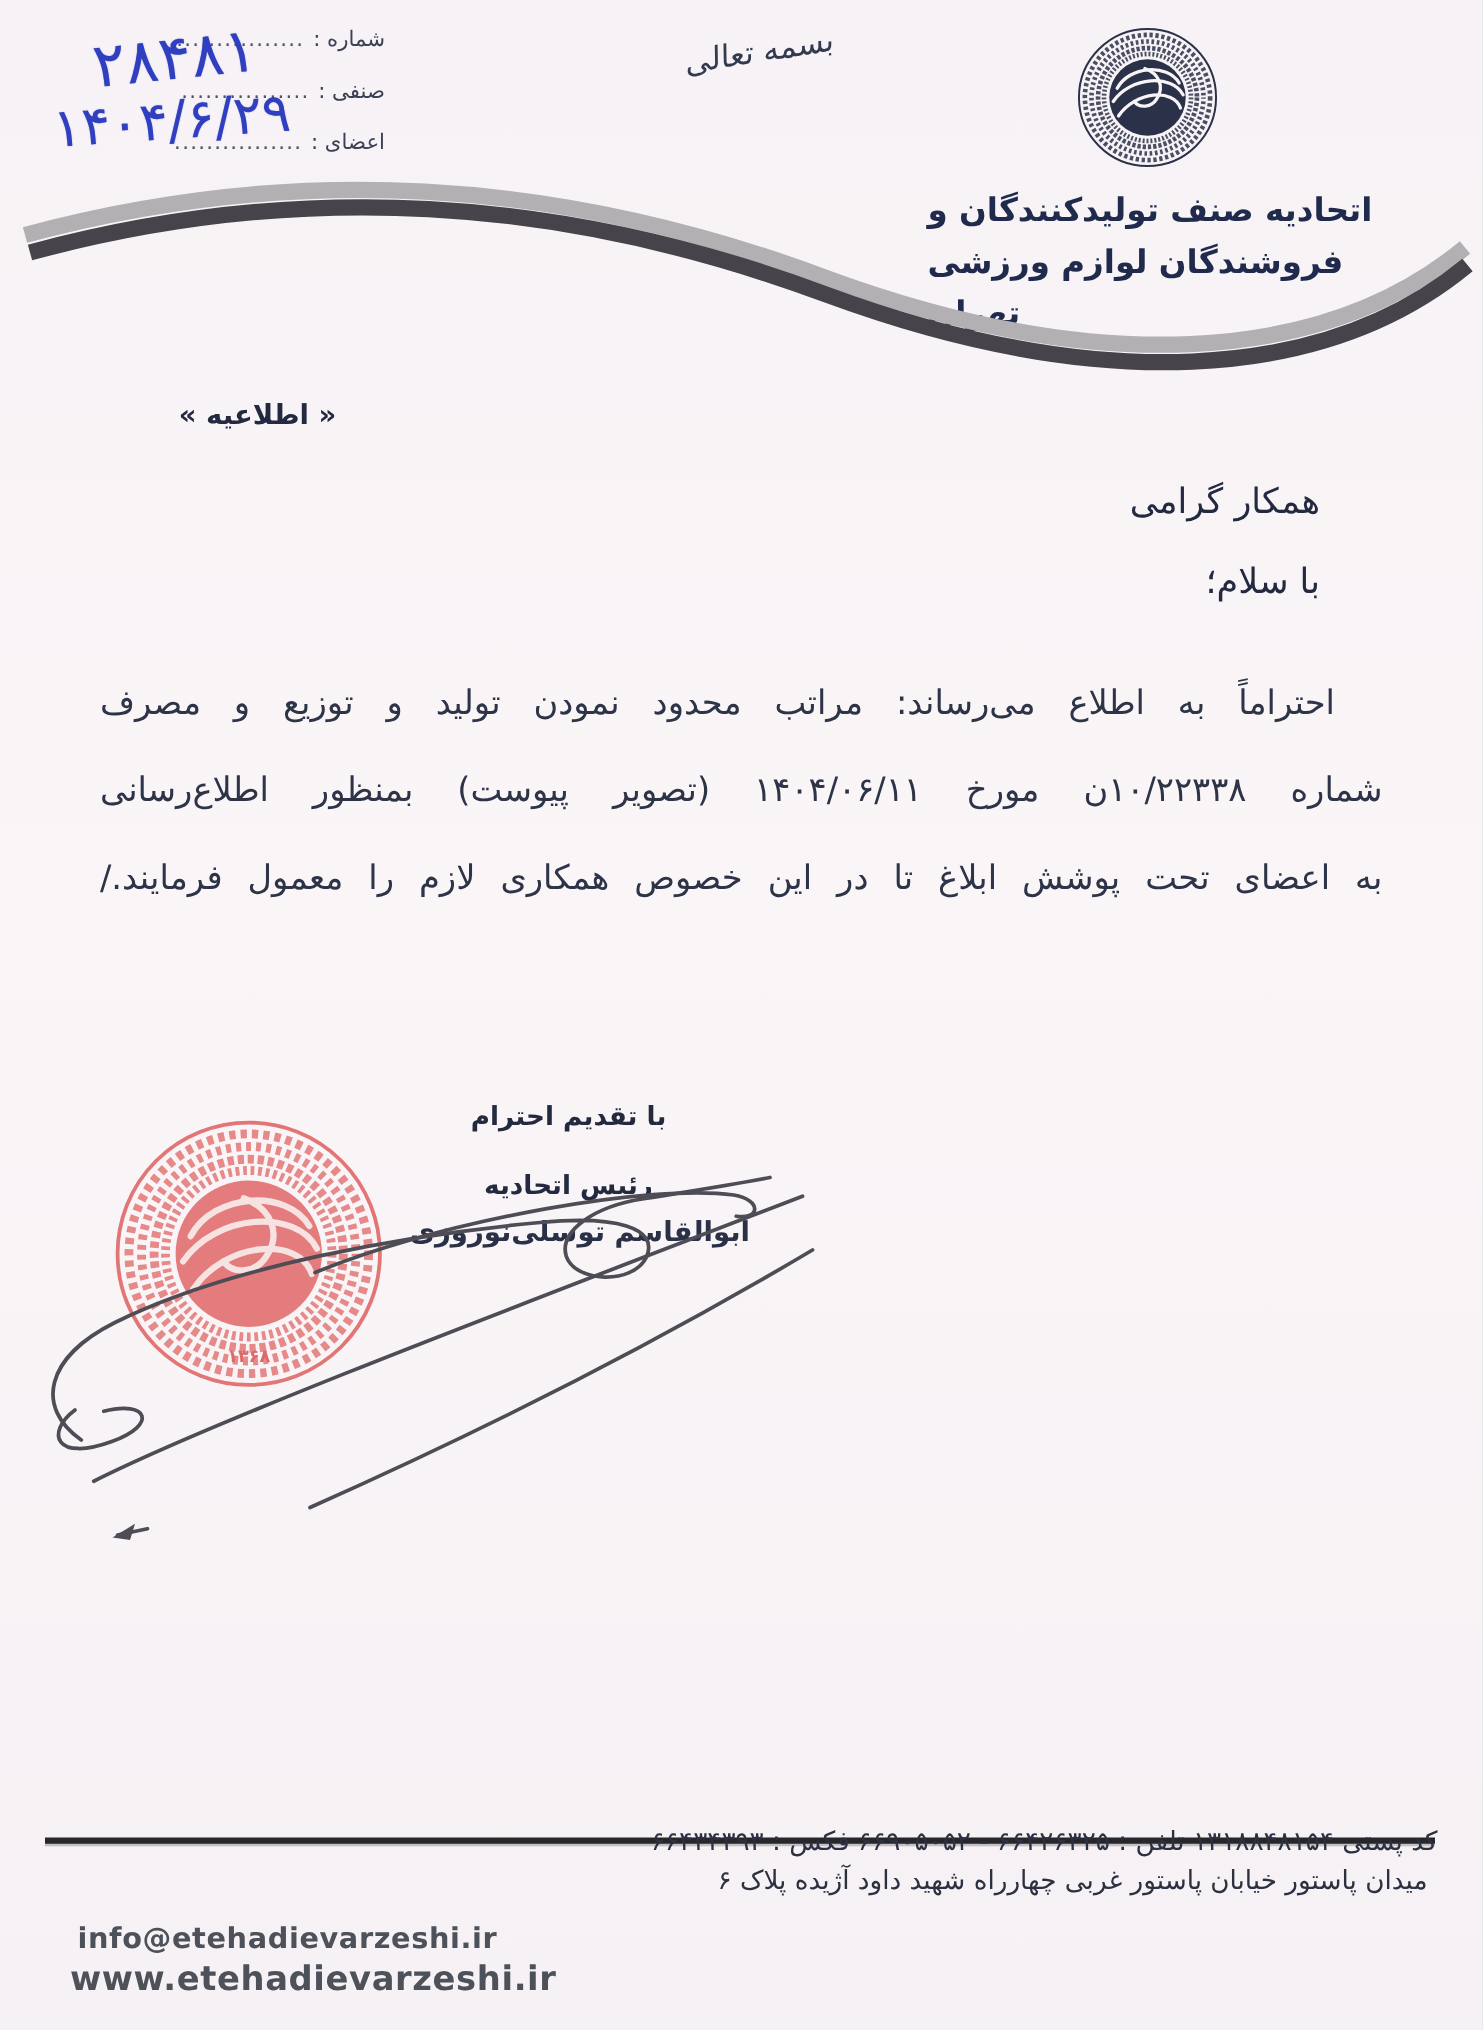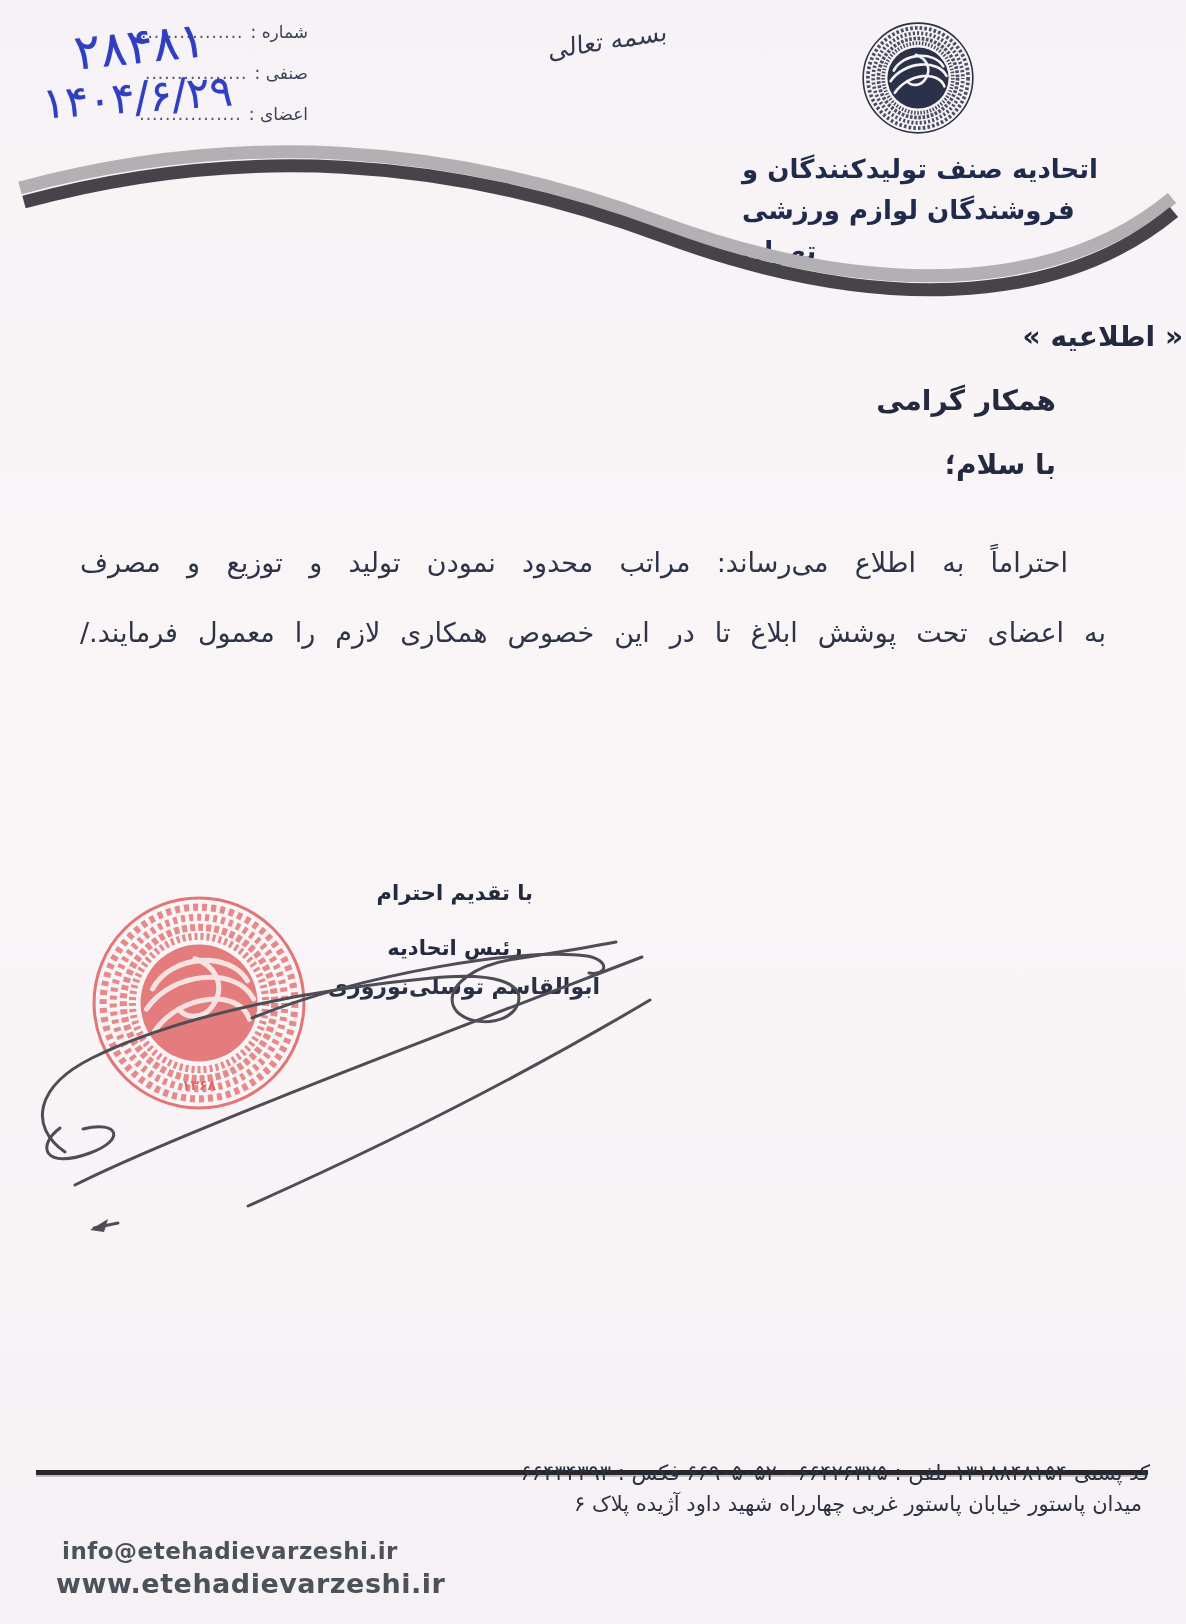--- a/index.html
+++ b/index.html
@@ -28,23 +28,23 @@
   .emblem .mesh{fill:none;stroke:currentColor;stroke-width:7;opacity:.85;}
   .emblem .m1{stroke-dasharray:5 4;}
   .emblem .m2{stroke-dasharray:4 4;stroke-dashoffset:2;}
   .emblem .m3{stroke-dasharray:5 3;}
   .emblem .m4{stroke-dasharray:3 3;}
   .emblem .disc{fill:currentColor;}
   .emblem .swirl{fill:none;stroke:#f8f4f6;stroke-width:5;stroke-linecap:round;}
   
   .wave{position:absolute;top:138px;left:0;width:1186px;height:200px;}
   
-  .title{position:absolute;top:320px;left:143px;width:1040px;text-align:right;direction:rtl;
-    font-size:28px;font-weight:bold;color:#232a40;letter-spacing:1px;}
-  .greet{position:absolute;right:130px;direction:rtl;font-weight:bold;font-size:28px;color:#232a40;white-space:nowrap;}
+  .title{position:absolute;top:320px;left:143px;width:1040px;text-align:left;direction:rtl;
+    font-size:22px;font-weight:bold;color:#232a40;letter-spacing:1px;}
+  .greet{position:absolute;right:130px;direction:rtl;font-weight:normal;font-size:28px;color:#232a40;white-space:nowrap;}
   .greet1{top:384px;}
   .greet2{top:448px;}
   
   .body-text{position:absolute;top:528px;left:80px;width:1026px;direction:rtl;
     font-size:27px;line-height:70px;color:#2e3448;}
   .bline{text-align:justify;text-align-last:justify;}
   .bline.first{padding-right:38px;}
   
   .sig{position:absolute;top:866px;right:653px;direction:rtl;text-align:center;white-space:nowrap;
     font-weight:bold;font-size:21px;line-height:55px;color:#232a40;}
@@ -111,20 +111,21 @@
     <path d="M 24,64 C 238,6 448,18 662,98 C 874,176 1058,170 1174,74" fill="none" stroke="#46444a" stroke-width="13"></path>
   </svg>
 
   <div class="title">« اطلاعیه »</div>
 
   <div class="greet greet1">همکار گرامی</div>
   <div class="greet greet2">با سلام؛</div>
 
   <div class="body-text">
     <div class="bline first">احتراماً به اطلاع می‌رساند: مراتب محدود نمودن تولید و توزیع و مصرف</div>
+    <div class="bline">شماره ۱۰/۲۲۳۳۸ن مورخ ۱۴۰۴/۰۶/۱۱ (تصویر پیوست) بمنظور اطلاع‌رسانی</div>
     <div class="bline">به اعضای تحت پوشش ابلاغ تا در این خصوص همکاری لازم را معمول فرمایند./</div>
   </div>
 
   <div class="sig">
     <div>با تقدیم احترام</div>
     <div>رئیس اتحادیه</div>
   </div>
   <div class="sig-name">ابوالقاسم توسلی‌نوروزی</div>
 
   <svg class="stamp emblem" viewBox="0 0 220 220" aria-hidden="true">

